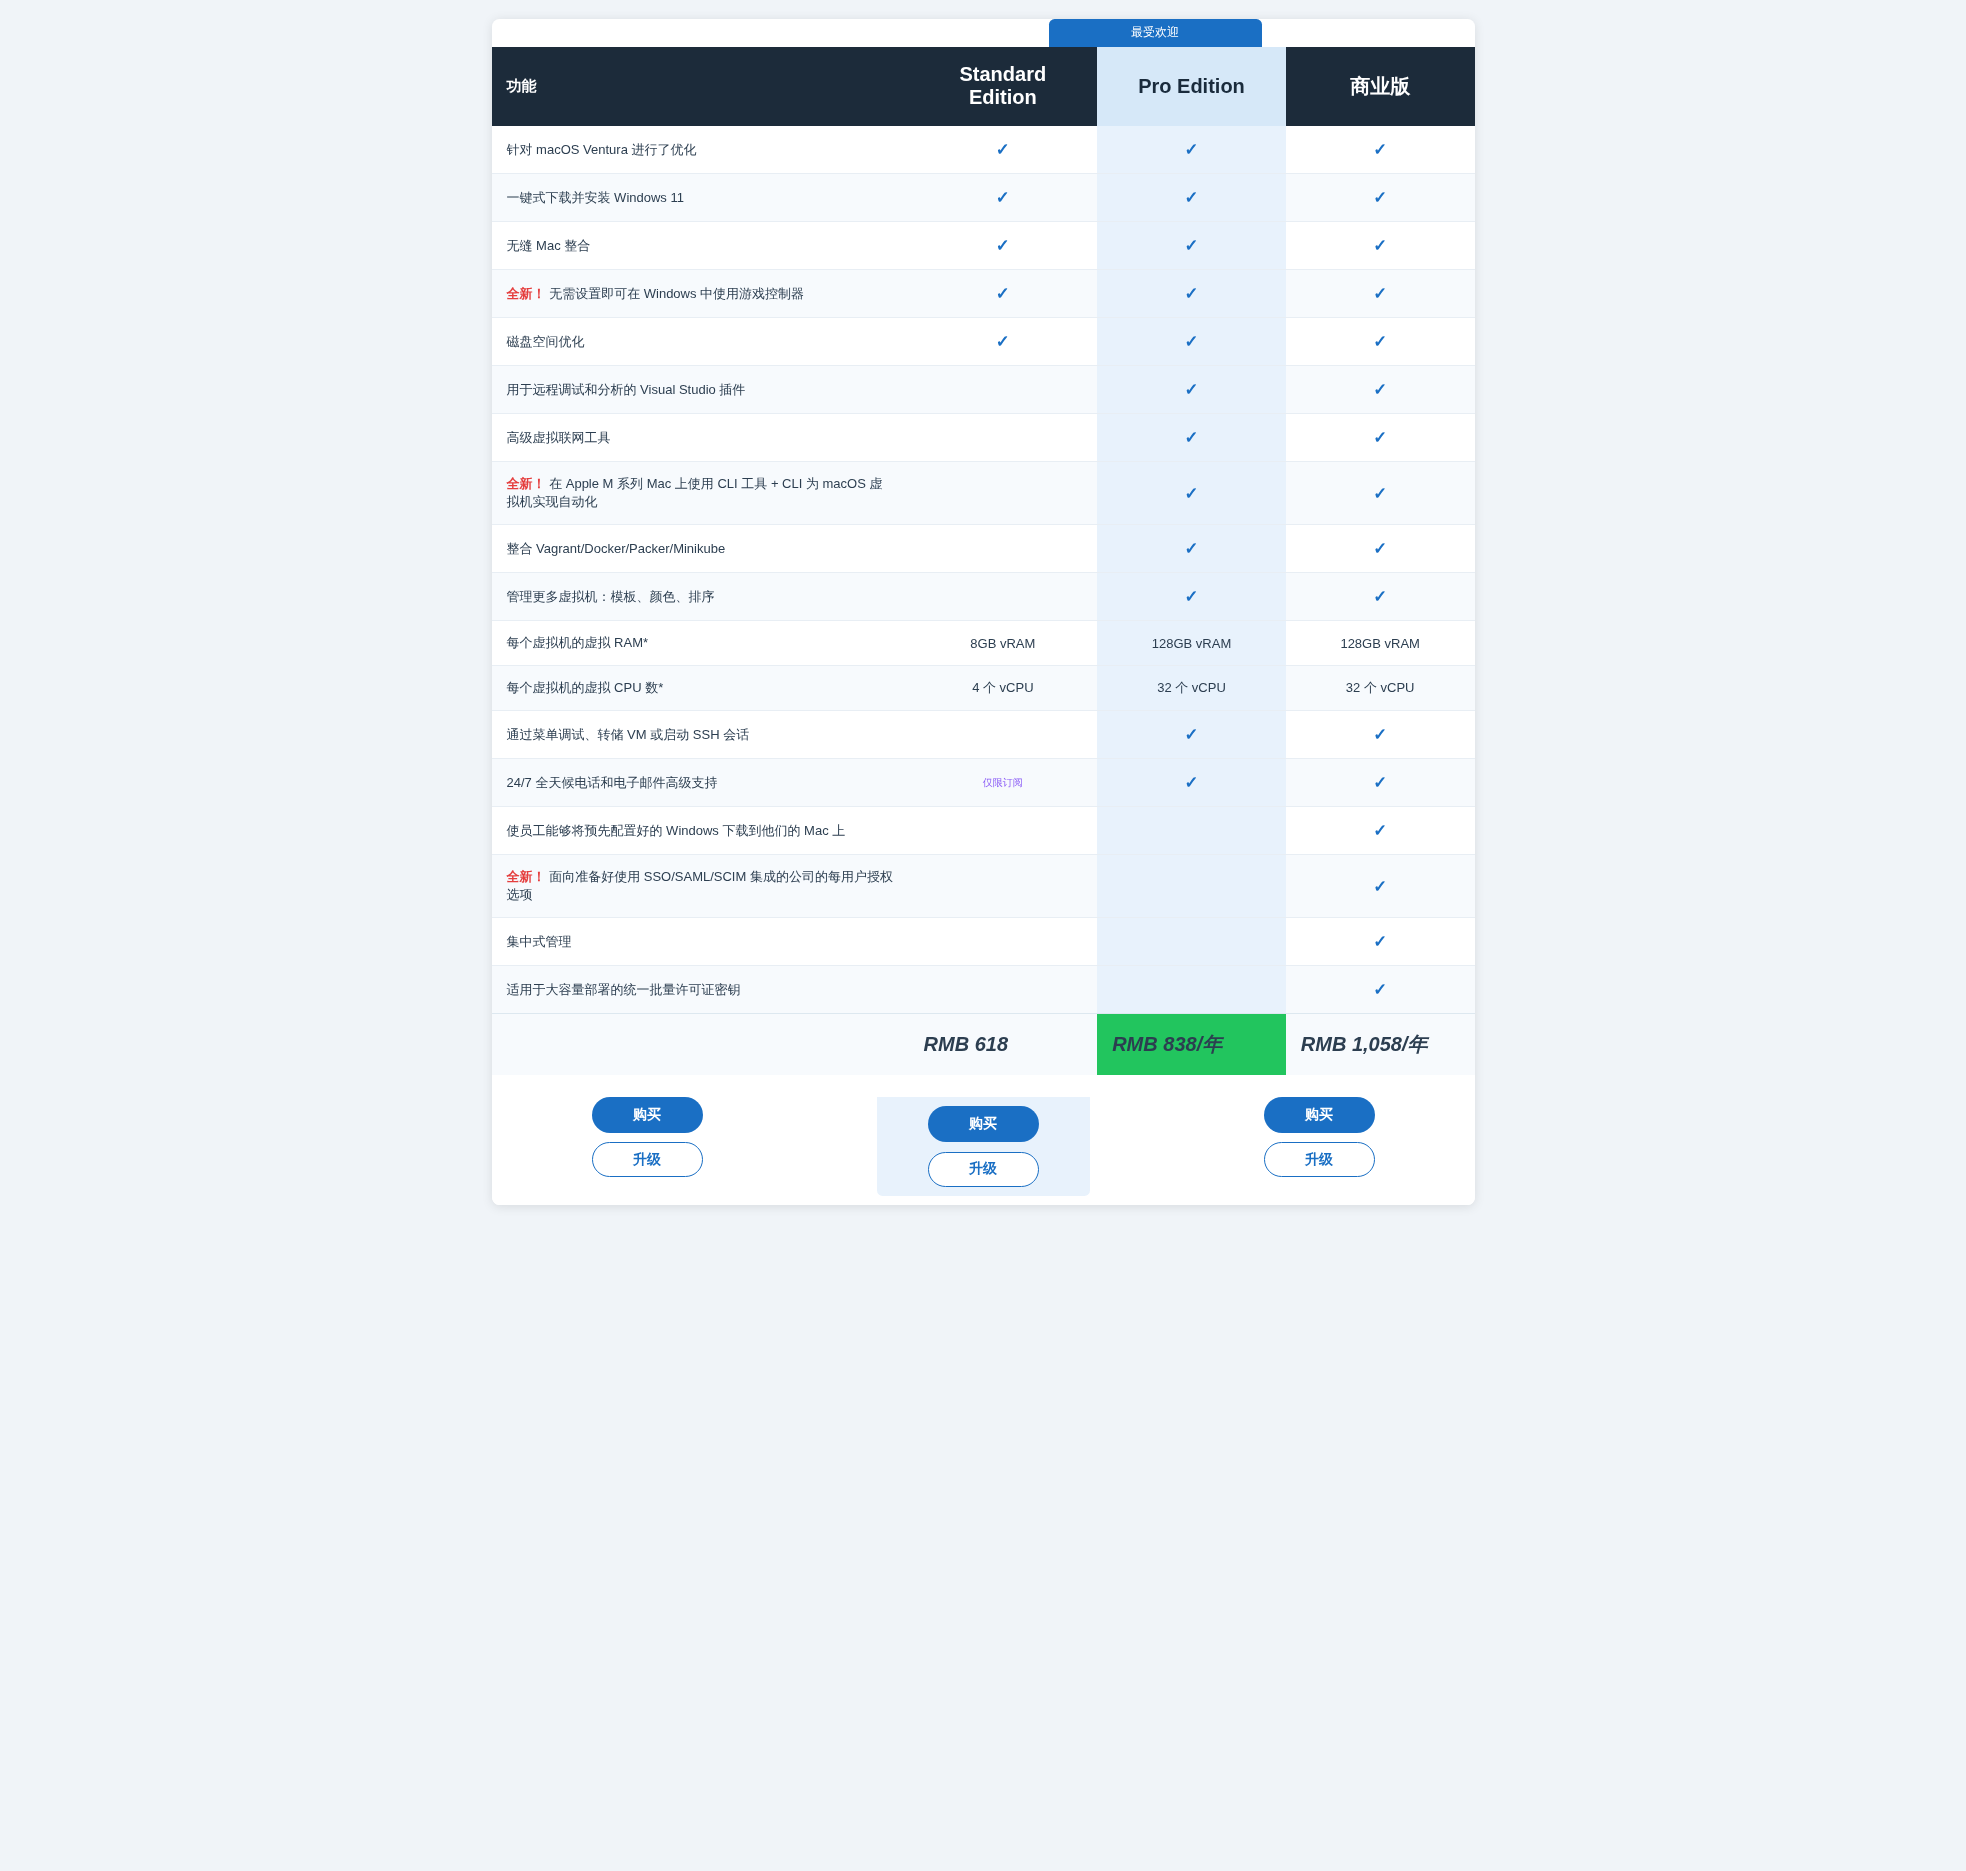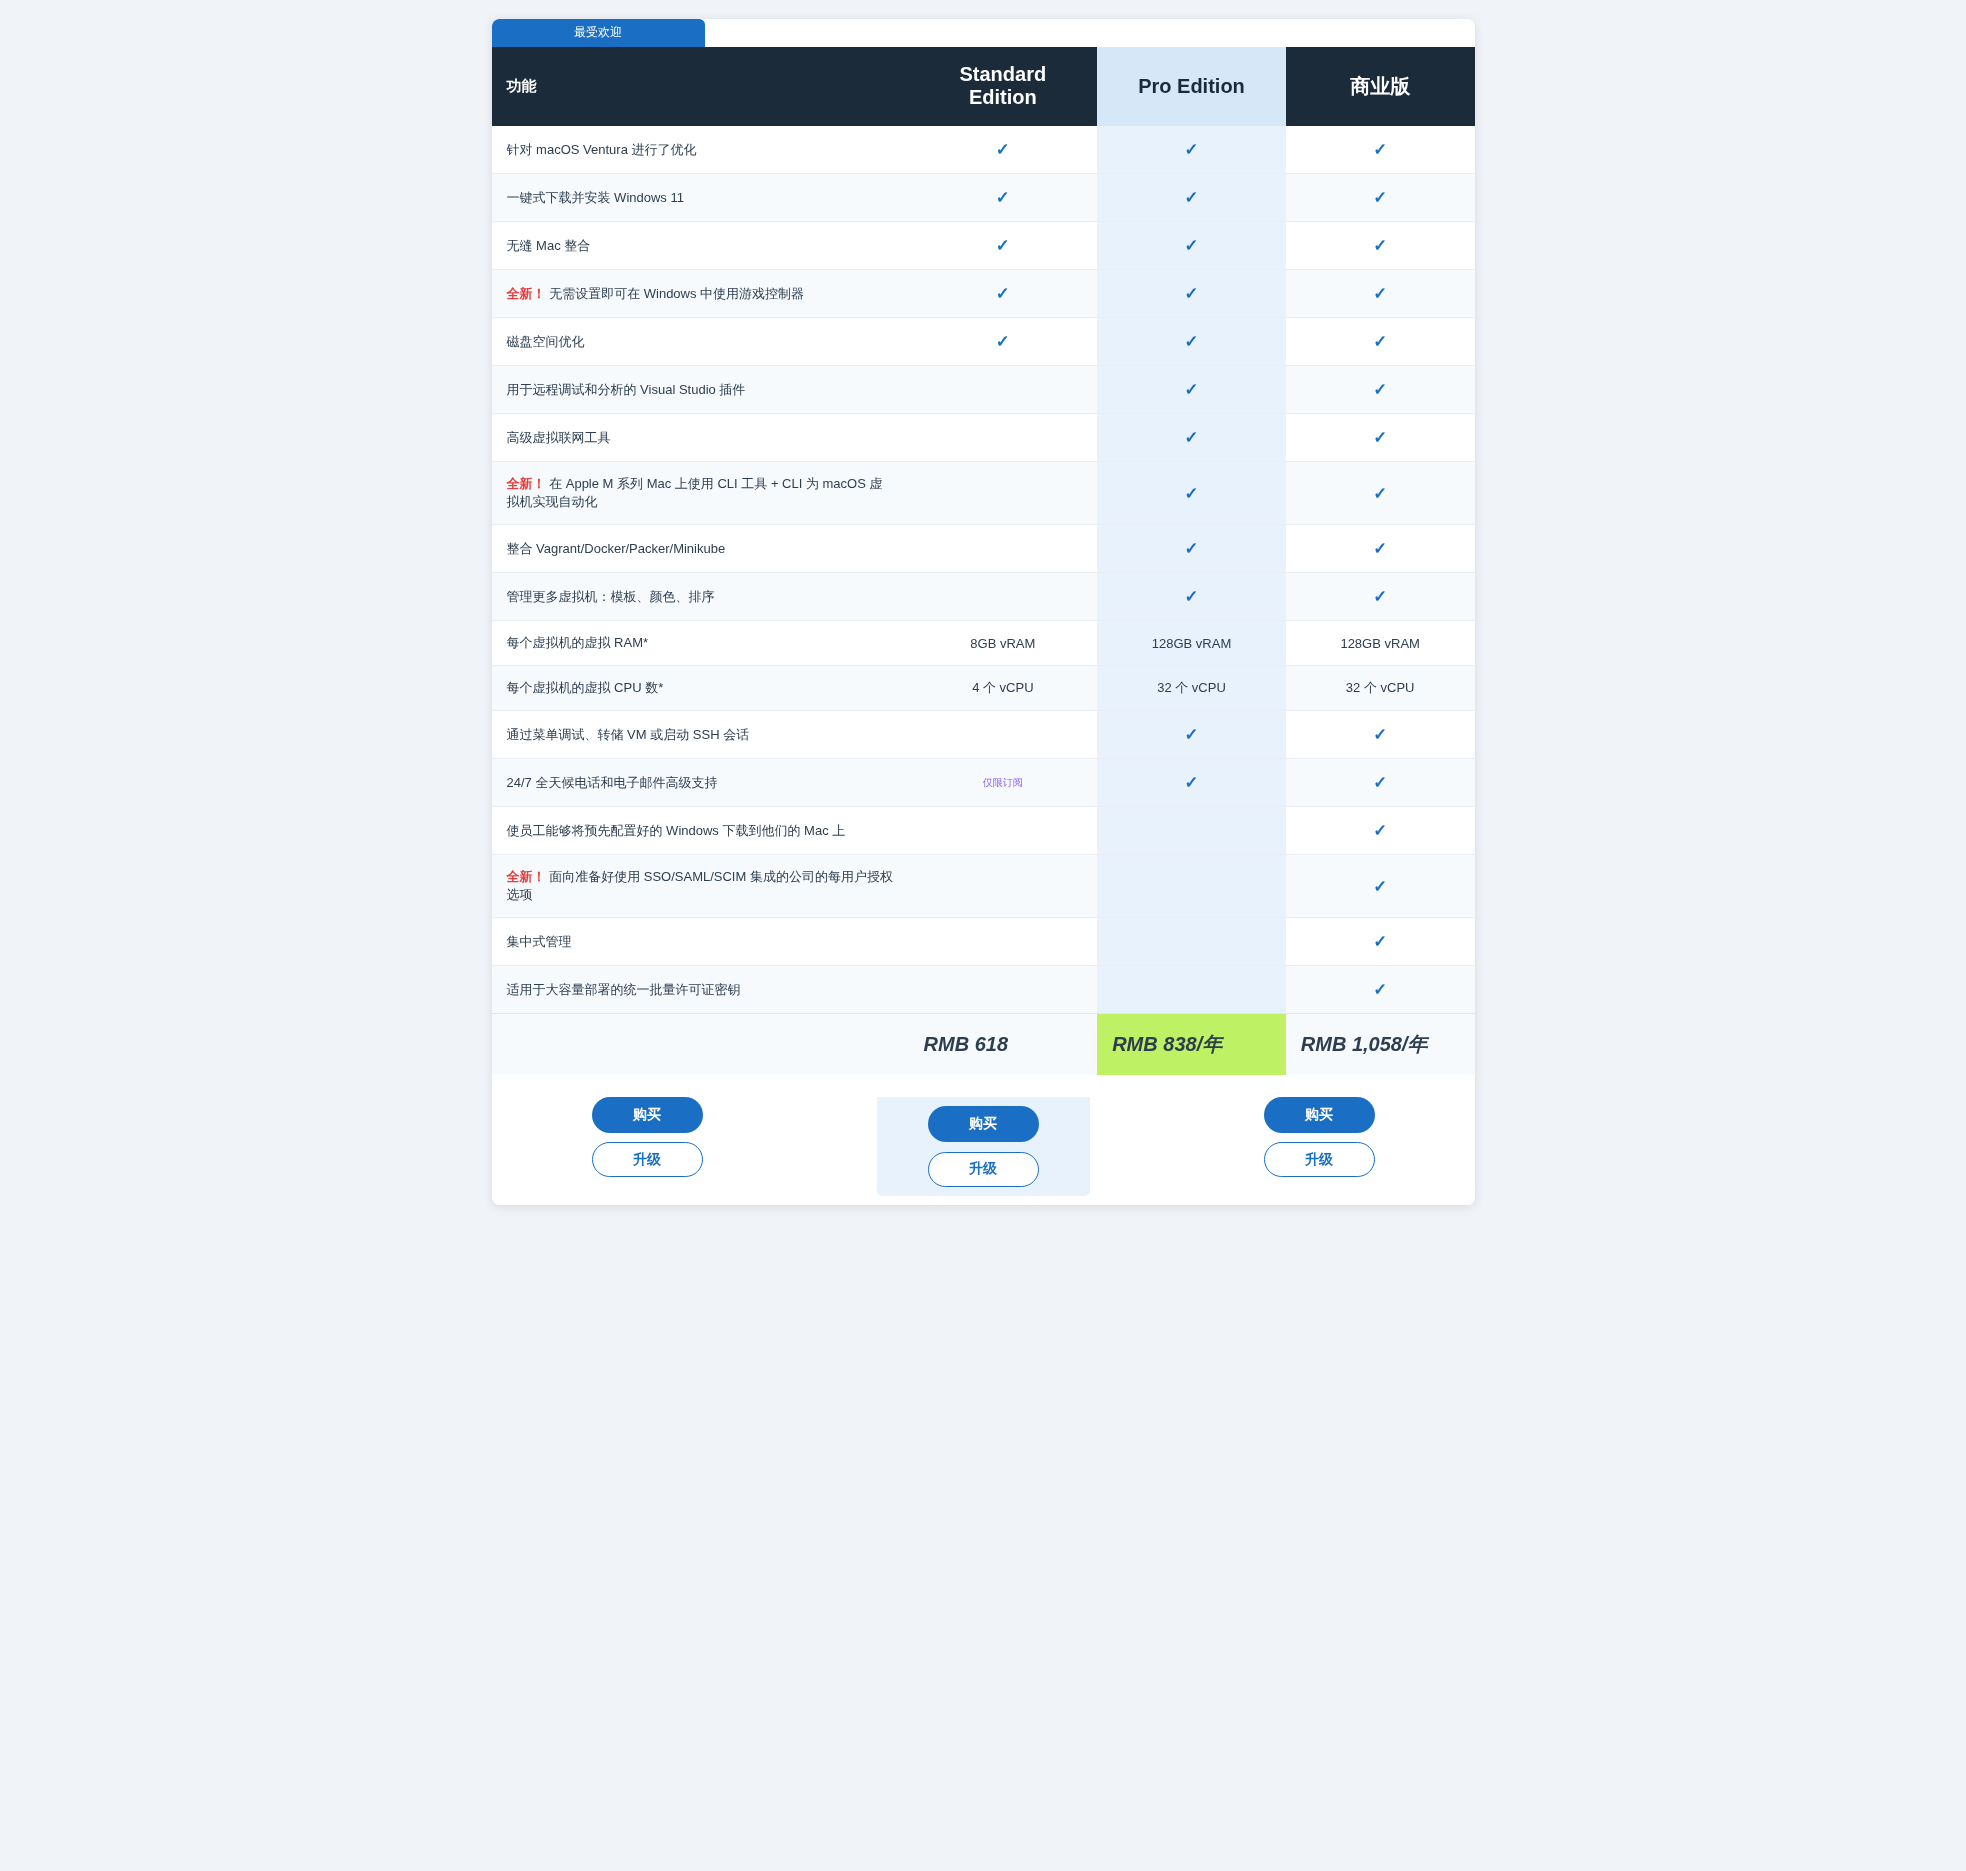--- a/index.html
+++ b/index.html
@@ -12,20 +12,22 @@
     .container {
       max-width: 983px;
       margin: 0 auto;
       background: white;
       border-radius: 7.4px;
       overflow: hidden;
       box-shadow: 0 1.9px 11px rgba(0,0,0,0.1);
     }
     .most-popular-banner {
       display: flex;
+      justify-content: flex-end;
+      padding-left: 32px;
     }
     .most-popular-tag {
       background: #1a6fc4;
       color: white;
       font-size: 12px;
       padding: 5.6px 0;
       text-align: center;
       width: 213px;
       margin-right: 213px;
       border-radius: 5.6px 5.6px 0 0;
@@ -91,21 +93,21 @@
     .price-row td {
       padding: 16.7px 15px;
       font-size: 20px;
       font-weight: 600;
       color: #2c3e50;
       background: #f7fafd;
       border-top: 1.9px solid #dde8f0;
       font-style: italic;
     }
     .price-row td.pro-col {
-      background: #bef264;
+      background: #22c55e;
     }
     .btn-buy {
       background: #1a6fc4;
       color: white;
       border: none;
       border-radius: 18.6px;
       padding: 9.3px 37px;
       font-size: 14px;
       font-weight: 600;
       cursor: pointer;

